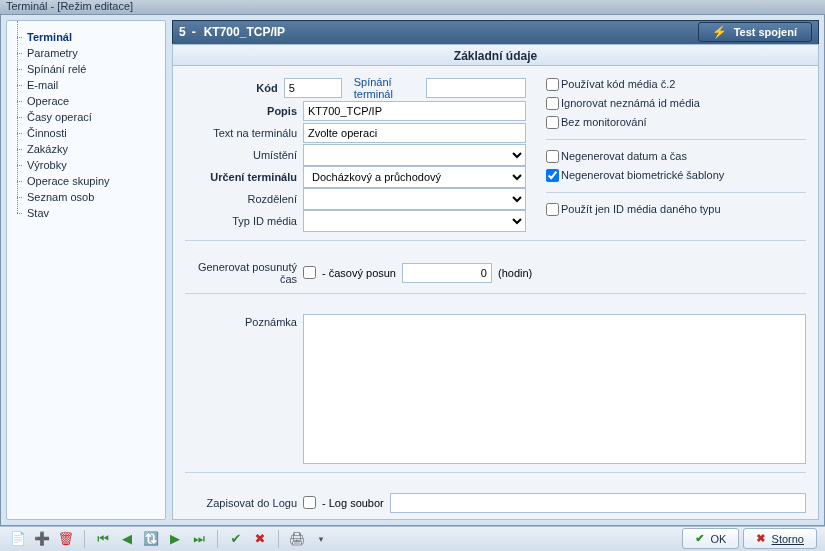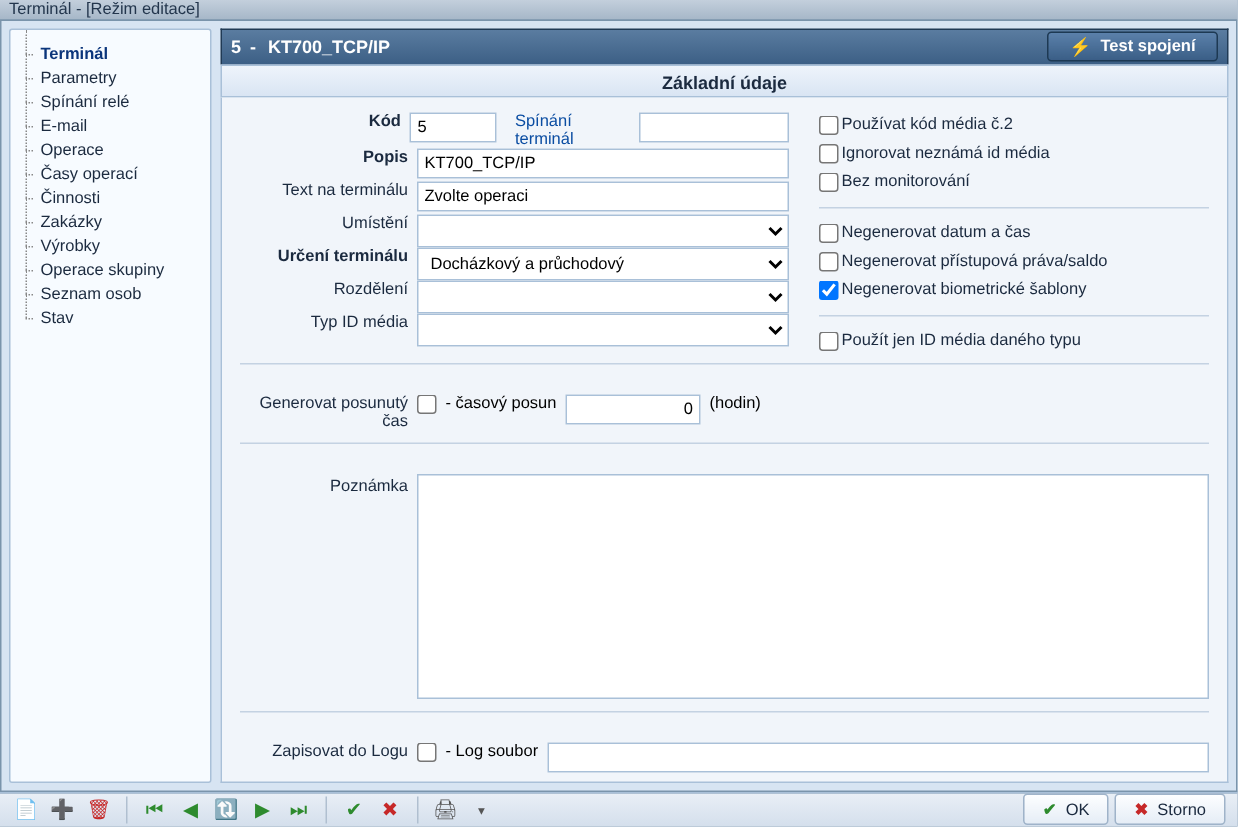--- a/index.html
+++ b/index.html
@@ -30,21 +30,21 @@
     background: #d7e4f2;
     display: flex;
     border: 1px solid #7a94ab;
     border-top: none;
     padding: 5px;
     gap: 6px;
   }
 
   
   .sidebar {
-    width: 135px;
+    width: 160px;
     background: #f7fbff;
     border: 1px solid #a9c0d8;
     border-radius: 2px;
     padding: 8px 4px 4px 6px;
     overflow: auto;
     font-size: 11px;
     color: #1b2a3f;
   }
   .sidebar ul { list-style: none; }
   .sidebar li {
@@ -157,21 +157,21 @@
     padding-top: 2px;
   }
   .right-col hr {
     border: none;
     border-top: 1px solid #c4d2e2;
     margin: 4px 0;
   }
 
   .row {
     display: flex;
-    align-items: flex-start;
+    align-items: center;
     gap: 6px;
     min-height: 22px;
   }
   .label {
     width: 112px;
     text-align: right;
     color: #1b2a3f;
   }
   .label.bold { font-weight: bold; }
   input[type=text], select, textarea {
@@ -335,24 +335,20 @@
           <label class="ck">
               <input type="checkbox" style="">
               <span>Bez monitorování</span>
             </label>
           <hr>
           <label class="ck">
               <input type="checkbox" style="">
               <span>Negenerovat datum a čas</span>
             </label>
           <label class="ck">
-              <input type="checkbox" style="">
-              <span>Negenerovat přístupová práva/saldo</span>
-            </label>
-          <label class="ck">
               <input type="checkbox" checked="" style="">
               <span>Negenerovat biometrické šablony</span>
             </label>
           <hr>
           <label class="ck">
               <input type="checkbox" style="">
               <span>Použít jen ID média daného typu</span>
             </label>
         </div>
       </div>
@@ -399,15 +395,15 @@
   <span class="tbtn" style="font-size:9px;color:#555">▾</span>
 
   <span class="spacer"></span>
 
   <button class="mainbtn">
     <span class="ico-ok">✔</span>
     <span style="">OK</span>
   </button>
   <button class="mainbtn">
     <span class="ico-x">✖</span>
-    <span style="">Storno</span>
+    <span style="text-decoration:underline">Storno</span>
   </button>
 </div>
 
 </body></html>

